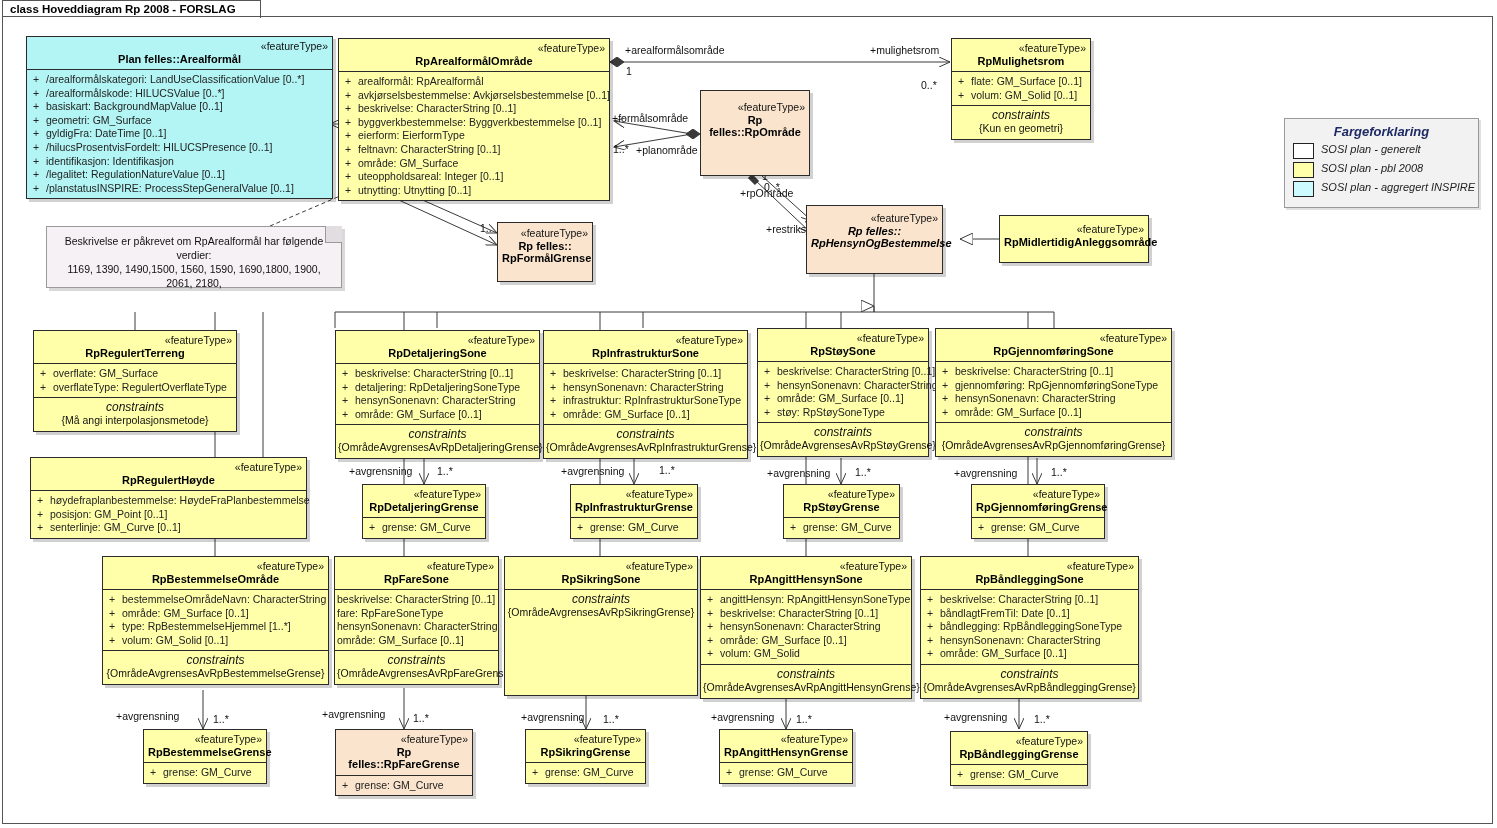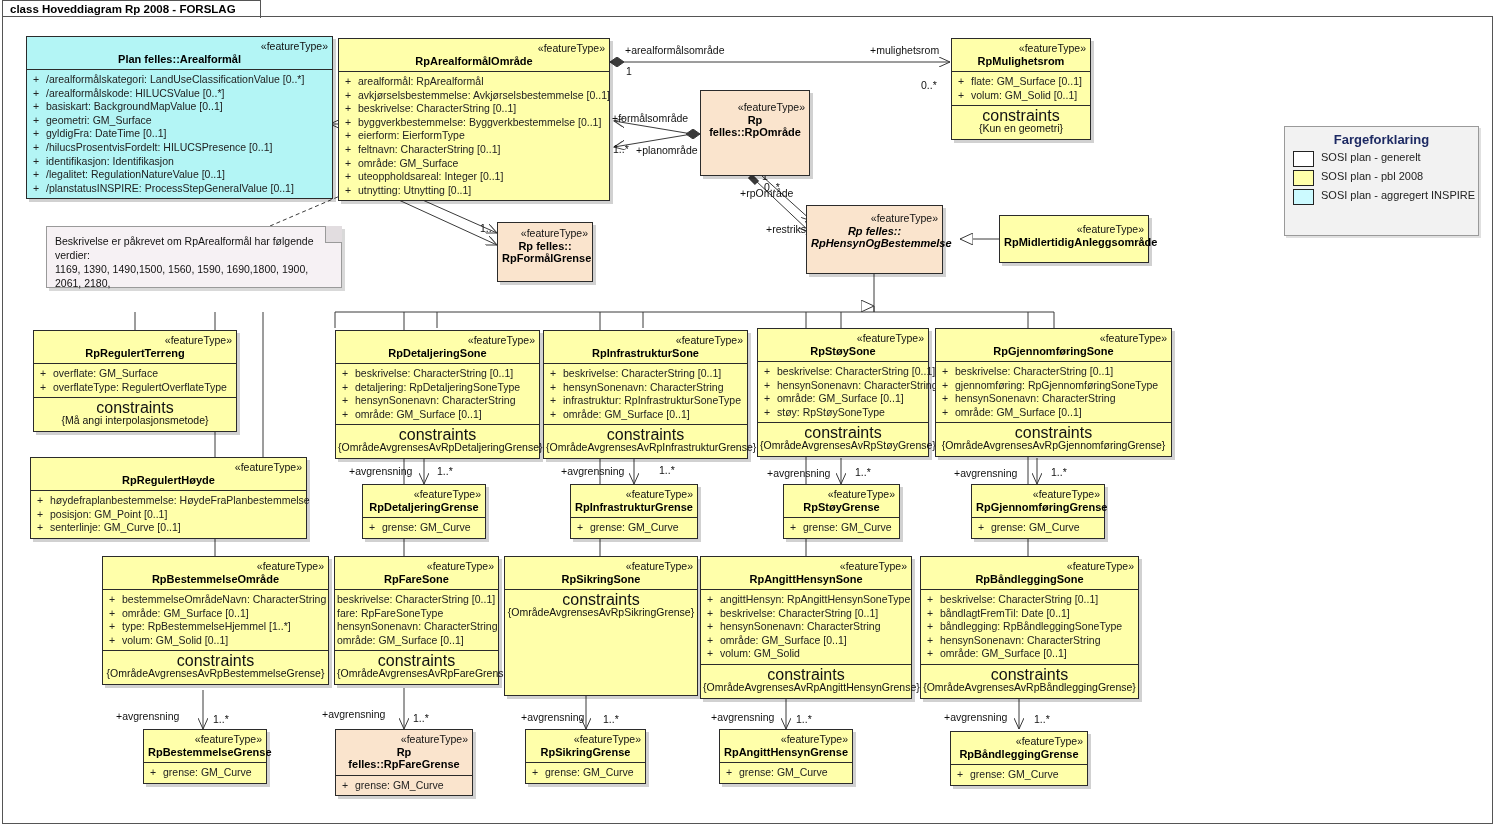--- a/index.html
+++ b/index.html
@@ -22,26 +22,26 @@
   .cls.peach{background:#fae4cd;}
   .cls .hdr{padding:3px 4px 4px 4px;text-align:center;line-height:12.5px;}
   .cls .stereo{font-size:10.5px;color:#111;text-align:right;}
   .cls .cname{font-size:11px;font-weight:bold;color:#000;}
   .cls .cname.ital{font-style:italic;}
   .cls .sep{height:1px;background:#2b2b2b;font-size:0;line-height:0;}
   .cls .attrs{padding:3px 2px 3px 2px;}
   .cls .attr{font-size:10.5px;color:#222;line-height:13.6px;white-space:nowrap;padding-left:4px;}
   .cls .attr .vis{display:inline-block;width:13px;color:#222;}
   .cls .constr{padding:3px 2px 4px 2px;text-align:center;}
-  .cls .ctitle{font-size:16px;color:#111;line-height:13px;}
+  .cls .ctitle{font-size:12px;font-style:italic;color:#111;line-height:13px;}
   .cls .cbody{font-size:10.5px;color:#111;line-height:13px;white-space:nowrap;}
 
   
   .note{position:absolute;box-sizing:border-box;background:#f6f1f4;border:1px solid #9a9a9a;
-        box-shadow:3px 3px 0 rgba(0,0,0,0.15);}
+        box-shadow:3px 3px 0 rgba(0,0,0,0.15);text-align:center;}
   .note .fold{position:absolute;right:-1px;top:-1px;width:16px;height:16px;
               background:#e2dde0;border-left:1px solid #9a9a9a;border-bottom:1px solid #9a9a9a;}
   .note .ntext{padding:7px 8px;font-size:10.5px;line-height:14px;color:#111;}
 
   
   .legend{position:absolute;box-sizing:border-box;background:#f2f2f2;border:1px solid #9a9a9a;
           box-shadow:2px 2px 0 rgba(0,0,0,0.12);}
   .legend .ltitle{text-align:center;font-size:13px;font-weight:bold;color:#1d2a63;padding:5px 0 4px 0;}
   .legend .lrow{display:flex;align-items:flex-start;padding:0 0 3px 8px;}
   .legend .sw{width:21px;height:16px;border:1px solid #222;margin-right:7px;box-sizing:border-box;}
@@ -554,21 +554,21 @@
   </div>
 
   <div class="note" style="left:46px;top:226px;width:296px;height:62px;">
     <div class="fold"></div>
     <div class="ntext">
       <div>Beskrivelse er påkrevet om RpArealformål har følgende verdier:</div>
       <div>1169, 1390, 1490,1500, 1560, 1590, 1690,1800, 1900, 2061, 2180,</div>
     </div>
   </div>
 
-  <div class="legend" style="left:1284px;top:126px;width:195px;height:110px;">
+  <div class="legend" style="left:1284px;top:118px;width:195px;height:90px;font-style:italic;">
     <div class="ltitle">Fargeforklaring</div>
     <div class="lrow">
       <div class="sw" style="background:#ffffff;"></div>
       <div class="ltext">SOSI plan - generelt</div>
     </div>
     <div class="lrow">
       <div class="sw" style="background:#ffffaa;"></div>
       <div class="ltext">SOSI plan - pbl 2008</div>
     </div>
     <div class="lrow">

